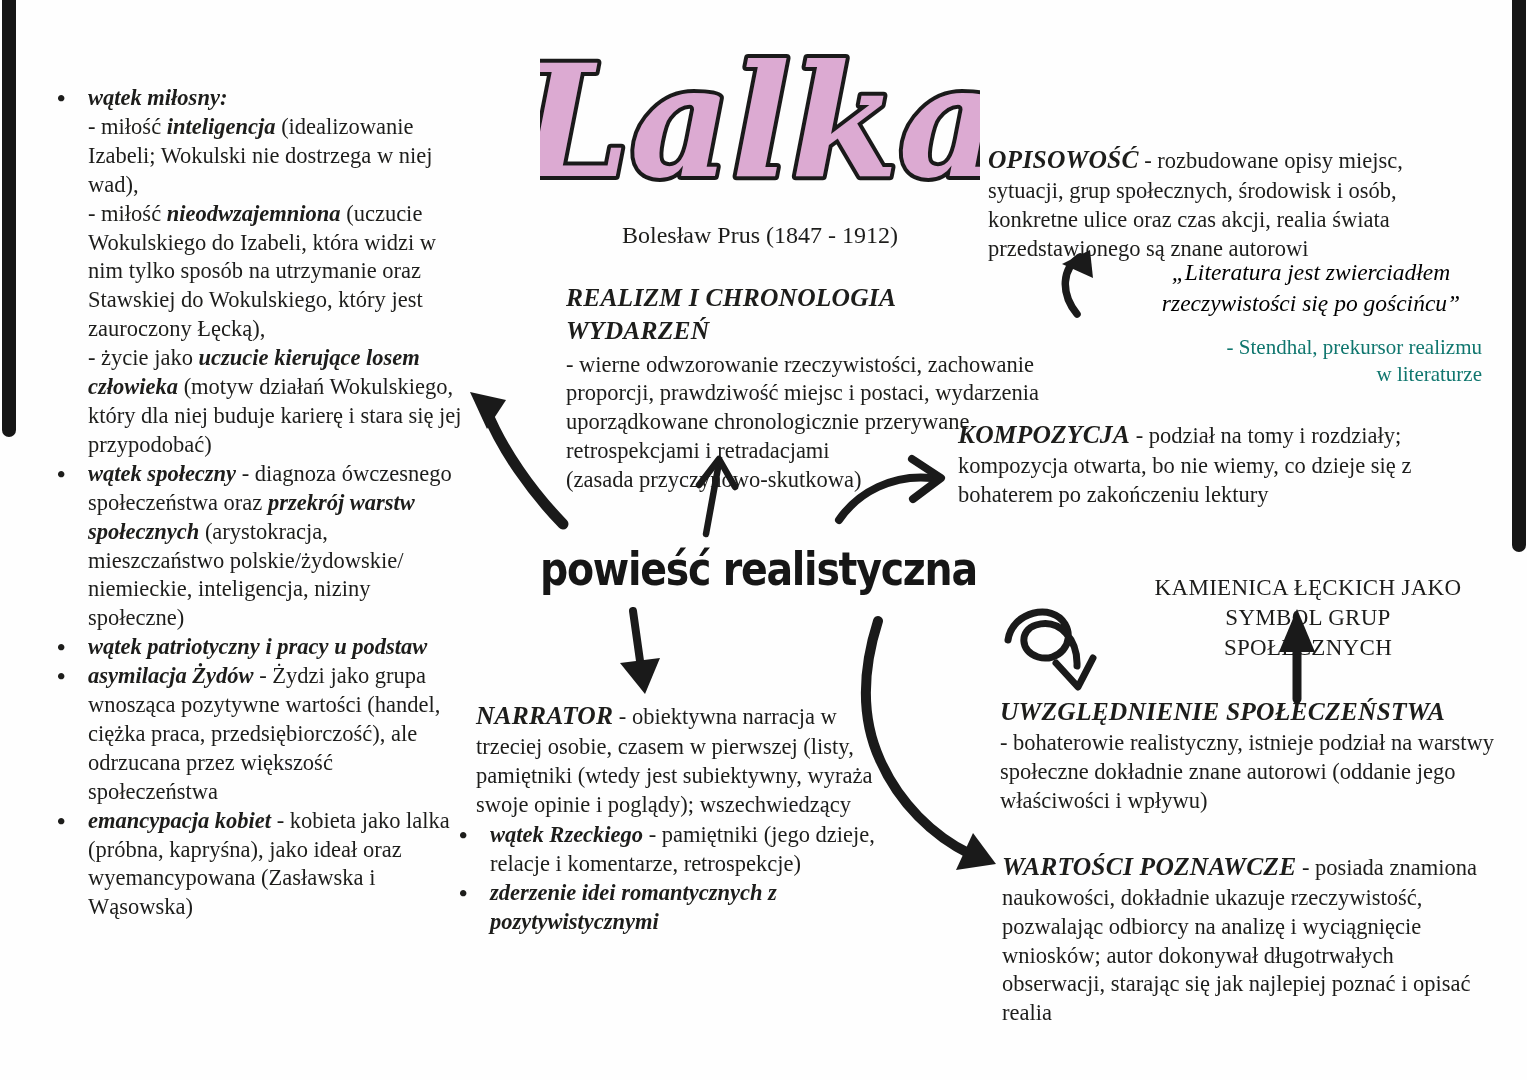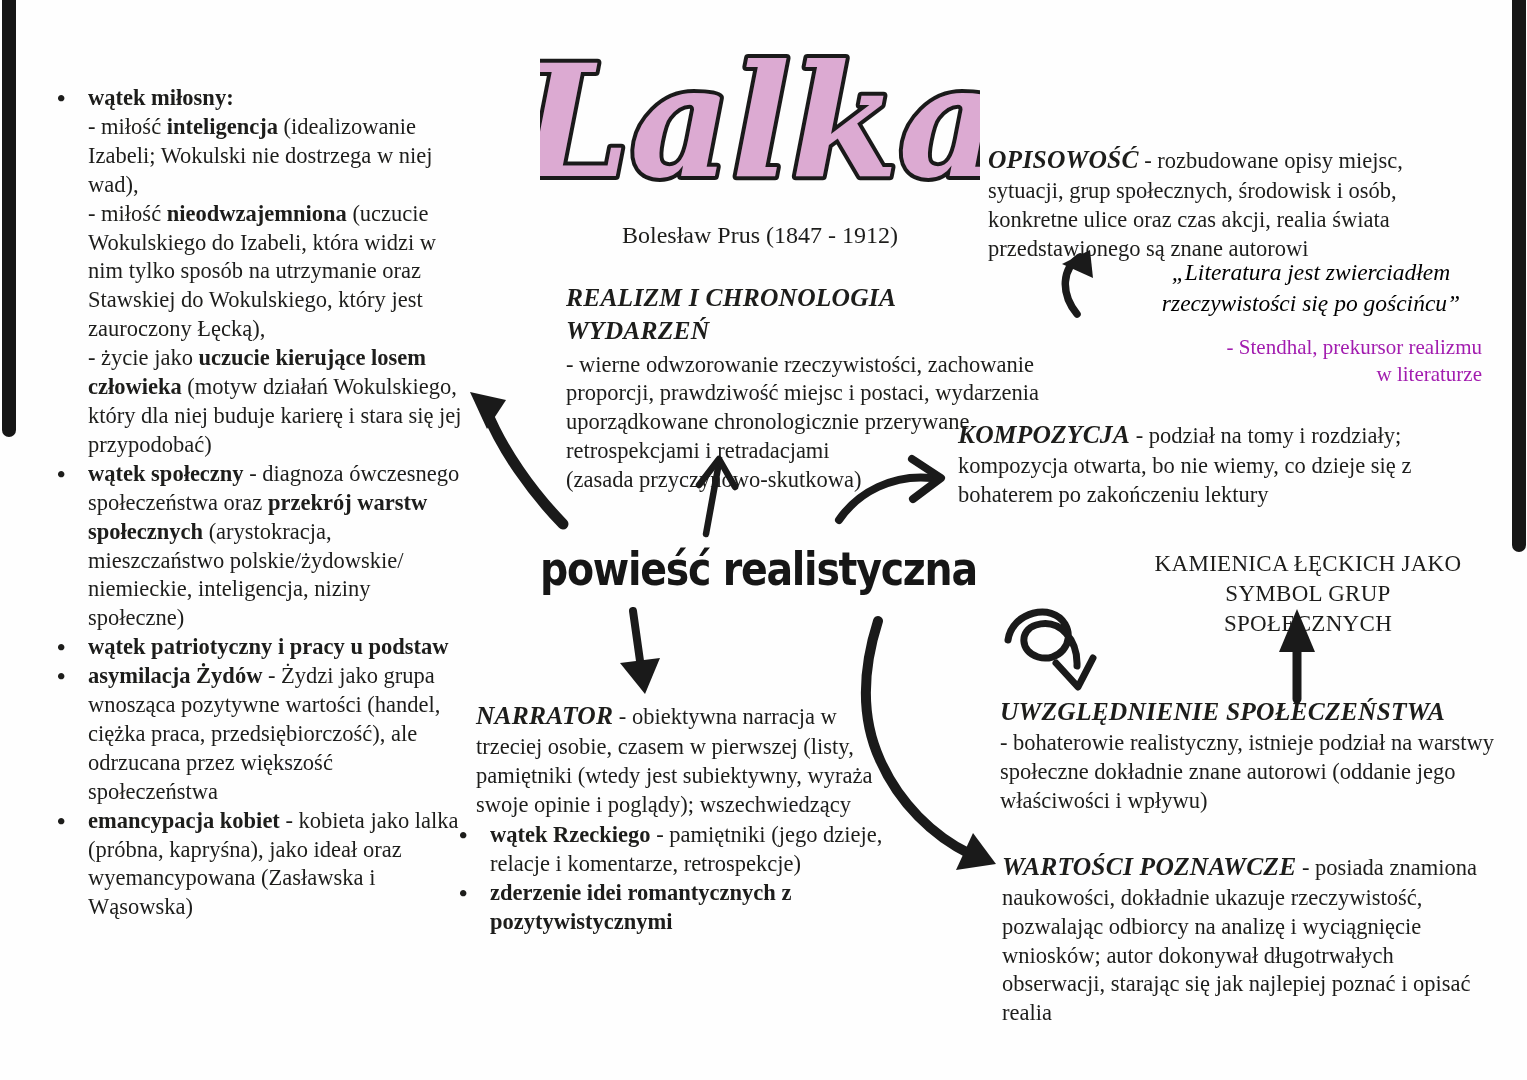--- a/index.html
+++ b/index.html
@@ -7,40 +7,40 @@
     width:1527px;height:1080px;position:relative;overflow:hidden;
     background:#fefefe;color:#1d1d1b;
     font-family:"Liberation Serif", "DejaVu Serif", serif;
   }
   .abs{position:absolute;}
   .edge{background:#161616;}
   .edge-left{left:2px;top:0;width:14px;height:437px;border-radius:0 0 7px 7px;}
   .edge-right{right:1px;top:0;width:14px;height:552px;border-radius:0 0 7px 7px;}
 
   .body-text{font-size:22.5px;line-height:1.285;}
-  .b{font-weight:bold;}
+  .b{font-weight:bold;font-style:italic;}
   .hd{font-weight:bold;font-style:italic;font-size:25.5px;letter-spacing:.2px;}
   .col-heading{margin:0 0 7px 0;font-size:25.5px;font-style:italic;font-weight:bold;letter-spacing:.2px;}
 
   ul{list-style:none;margin:0;padding:0;}
   li{position:relative;padding-left:38px;}
   li::before{content:"•";position:absolute;left:7px;top:-1px;font-size:24px;font-weight:bold;}
 
   .logo-svg text{font-family:"DejaVu Serif", serif;font-style:italic;font-weight:bold;}
   .author{font-size:24px;text-align:center;}
 
   .main-node{
     font-family:"DejaVu Sans", sans-serif;font-weight:700;
     font-size:47px;letter-spacing:-1.5px;white-space:nowrap;
     transform:scaleX(.84);transform-origin:left center;color:#161616;
   }
 
   .quote{font-style:italic;font-size:23.5px;line-height:1.3;text-align:center;color:#000000;}
-  .attribution{font-size:21px;line-height:1.3;text-align:right;color:#a21caf;}
-  .kamienica{font-size:23px;line-height:1.3;text-align:center;letter-spacing:.3px;}
+  .attribution{font-size:21px;line-height:1.3;text-align:right;color:#0f766e;}
+  .kamienica{font-size:23px;line-height:1.3;text-align:center;letter-spacing:.3px;margin-top:24px;}
 
   .arrows{left:0;top:0;pointer-events:none;}
 </style>
 </head>
 <body>
 
 <div class="abs edge edge-left"></div>
 <div class="abs edge edge-right"></div>
 
 <section class="abs body-text" style="left:50px;top:84px;width:412px;">

